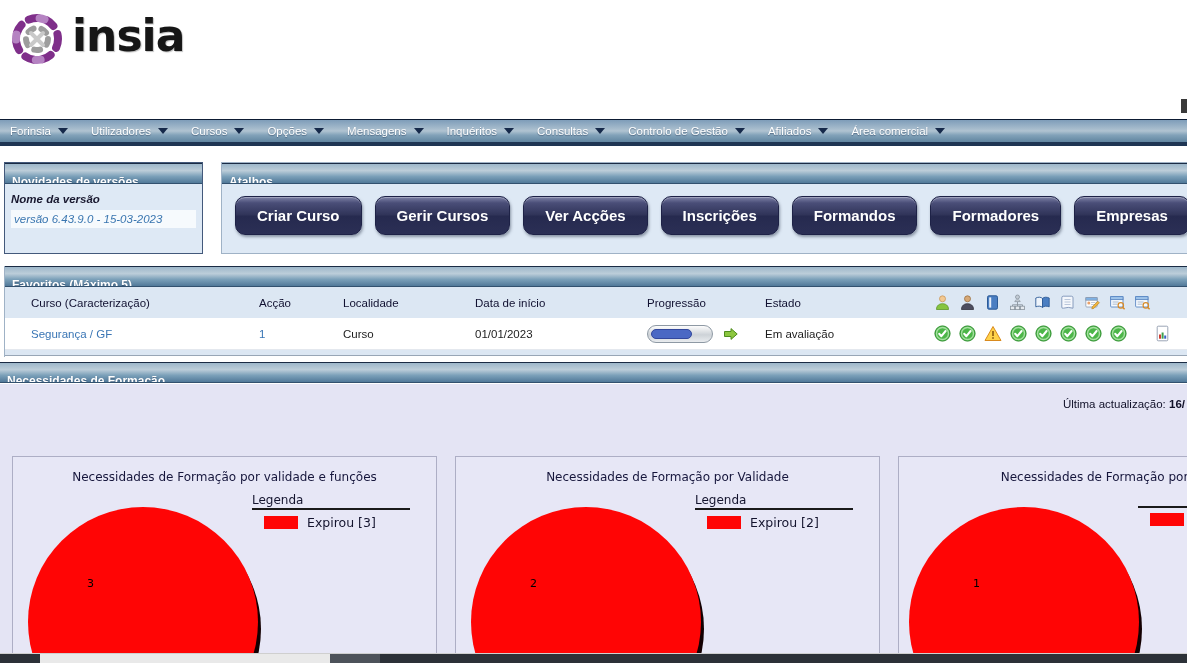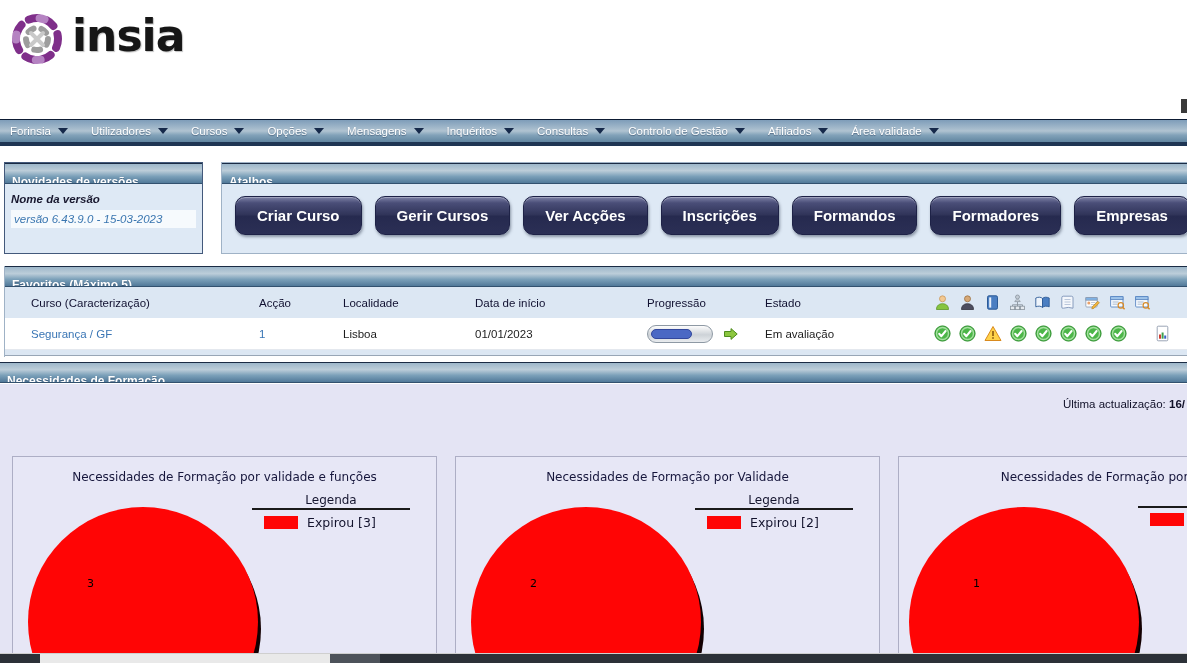--- a/index.html
+++ b/index.html
@@ -72,21 +72,21 @@
   .last-update { position:absolute; top:36px; right:2px; font-size:11.5px; color:#101028; white-space:nowrap; }
   .last-update b { font-weight:bold; }
 
   .chart-panel {
     position:absolute; top:94px; width:425px; height:250px;
     background:#e7e7f6; border:1px solid #adaec5; overflow:hidden;
     font-family:"DejaVu Sans", sans-serif;
   }
   .chart-title { position:absolute; top:13px; left:0; width:100%; text-align:center; font-size:12px; color:#16163c; white-space:nowrap; }
   .chart-legend { position:absolute; top:36px; right:26px; width:158px; }
-  .legend-title { text-align:center; font-size:12px; color:#14142e; border-bottom:2px solid #1a1a1a; padding-bottom:1px; min-height:15px; }
+  .legend-title { text-align:left; font-size:12px; color:#14142e; border-bottom:2px solid #1a1a1a; padding-bottom:1px; min-height:15px; }
   .legend-row { display:flex; align-items:center; margin-top:5px; padding-left:12px; }
   .legend-swatch { width:34px; height:13px; background:#ff0505; }
   .legend-label { margin-left:9px; font-size:12.5px; color:#14142e; white-space:nowrap; }
   .pie-shadow { position:absolute; left:18px; top:57px; width:230px; height:230px; border-radius:50%; background:#140002; }
   .pie-disc { position:absolute; left:15px; top:50px; width:230px; height:230px; border-radius:50%; background:#ff0505; }
   .pie-label { position:absolute; left:74px; top:120px; font-size:11px; color:#000; }
 
   
   .hscroll { position:absolute; left:0; bottom:0; width:1187px; height:10px; z-index:60; background:#e9e9e9; border-top:1px solid #cfcfcf; }
   .hs-stub { position:absolute; left:0; top:0; width:40px; height:10px; background:#2c3138; }
@@ -143,21 +143,21 @@
         </div>
       <div class="nav-item">
           <span>Controlo de Gestão</span>
           <span class="nav-caret"></span>
         </div>
       <div class="nav-item">
           <span>Afiliados</span>
           <span class="nav-caret"></span>
         </div>
       <div class="nav-item">
-          <span>Área validade</span>
+          <span>Área comercial</span>
           <span class="nav-caret"></span>
         </div>
     </div>
     <div class="nav-bottom"></div>
   </div>
 
   <div class="panel panel-novidades">
     <div class="panel-hdr">Novidades de versões</div>
     <div class="novidades-body">
       <div class="novidades-label">Nome da versão</div>
@@ -240,21 +240,21 @@
             <rect x="3.6" y="9.6" width="5" height="1.2" fill="#b7c6da"></rect>
             <circle cx="11.8" cy="11.4" r="2.7" fill="none" stroke="#d78b2a" stroke-width="1.2"></circle>
             <line x1="13.6" y1="13.2" x2="15.6" y2="15.2" stroke="#d78b2a" stroke-width="1.5"></line>
           </svg>
       </div>
     </div>
 
     <div class="fav-grid fav-row">
       <div class="fav-cell-first"><a class="link">Segurança / GF</a></div>
       <div><a class="link">1</a></div>
-      <div>Lisboa</div>
+      <div>Curso</div>
       <div>01/01/2023</div>
       <div class="progress-cell">
         <div class="progress-track">
             <div class="progress-fill" style="width: 70%;"></div>
           </div>
         <svg class="ic" width="16" height="16" viewBox="0 0 16 16">
             <path d="M1.5 5.5 h6.5 V2.6 l6.2 5.4 -6.2 5.4 V10.5 H1.5 z" fill="#8cc63f" stroke="#4e8c1e" stroke-width="1"></path>
           </svg>
       </div>
       <div>Em avaliação</div>

